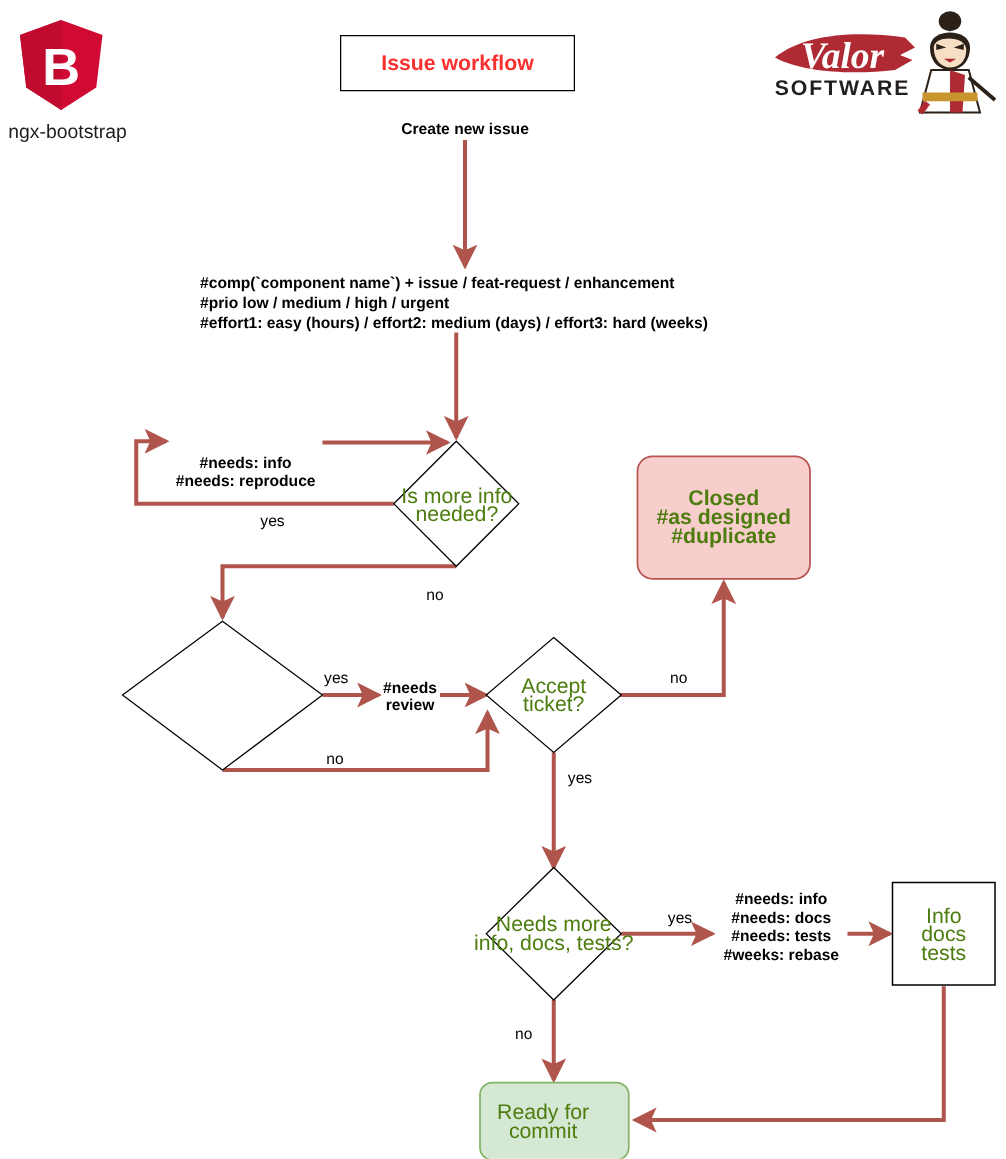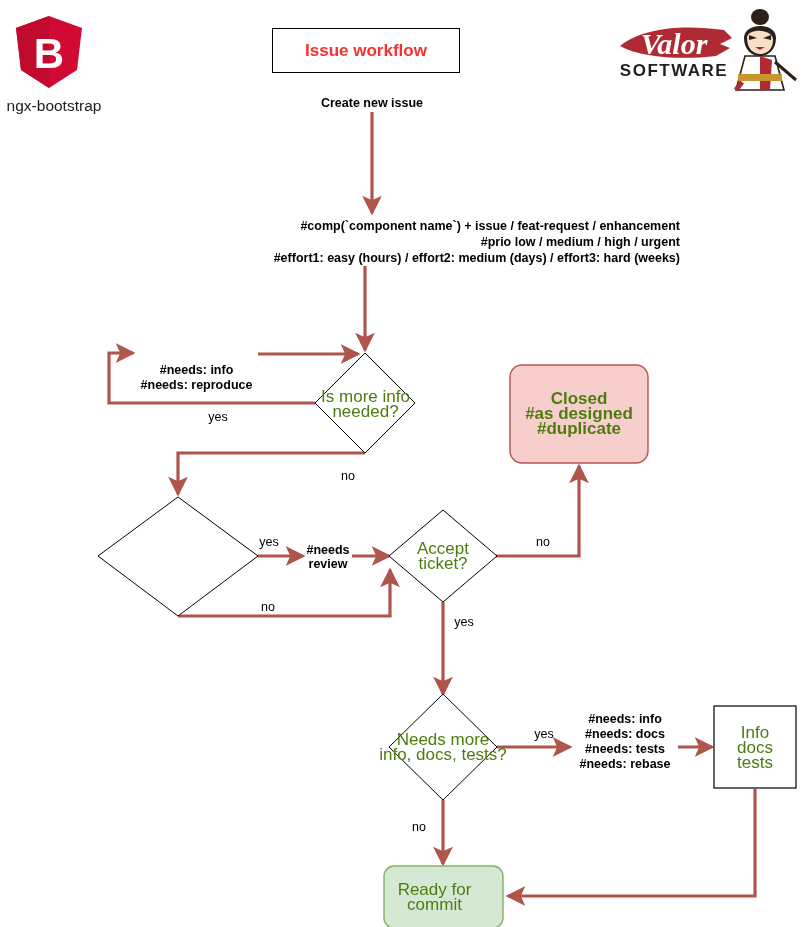--- a/index.html
+++ b/index.html
@@ -164,21 +164,21 @@
 
     <polygon points="443,694 497,747 443,800 389,747" fill="#ffffff" stroke="#000000" stroke-width="1"></polygon>
 
     <rect x="714" y="706" width="82" height="82" fill="#ffffff" stroke="#000000" stroke-width="1.2"></rect>
 
     <rect x="384" y="866" width="119" height="62" rx="10" ry="10" fill="#d5e8d4" stroke="#82b366" stroke-width="1.4"></rect>
   </svg>
 
   <div class="lbl bold" style="left:292px; top:96px; width:160px;">Create new issue</div>
 
-  <div class="lbl bold" style="left:160px; top:218px; width:520px; text-align:right; line-height:16px;"><span>#comp(`component name`) + issue / feat-request / enhancement</span>
+  <div class="lbl bold" style="left:160px; top:218px; width:520px; text-align:left; line-height:16px;"><span>#comp(`component name`) + issue / feat-request / enhancement</span>
 <span>#prio low / medium / high / urgent</span>
 <span>#effort1: easy (hours) / effort2: medium (days) / effort3: hard (weeks)</span></div>
 
   <div class="lbl bold" style="left:134px; top:327px; width:125px; line-height:15px;margin-top:36px;"><span>#needs: info</span>
 <span>#needs: reproduce</span></div>
 
   <div class="node-text" style="left:318px; top:383px; width:95px; height:42px;">
       <span style="white-space:pre-line;">Is more info
 needed?</span>
     </div>
@@ -196,21 +196,21 @@
   <div class="node-text" style="left:392px; top:546px; width:102px; height:20px;">Accept ticket?</div>
 
   <div class="node-text" style="left:378px; top:726px; width:130px; height:42px;">
       <span style="white-space:pre-line;">Needs more
 info, docs, tests?</span>
     </div>
 
   <div class="lbl bold" style="left:570px; top:712px; width:110px; line-height:15px;"><span>#needs: info</span>
 <span>#needs: docs</span>
 <span>#needs: tests</span>
-<span>#needs: rebase</span></div>
+<span>#weeks: rebase</span></div>
 
   <div class="node-text" style="left:716px; top:722px; width:78px; height:50px;">
       <span style="white-space:pre-line;">Info
 docs
 tests</span>
     </div>
 
   <div class="node-text" style="left:386px; top:887px; width:97px; height:20px;">Ready for commit</div>
 
   <div class="lbl" style="left:198px; top:410px; width:40px;">yes</div>

